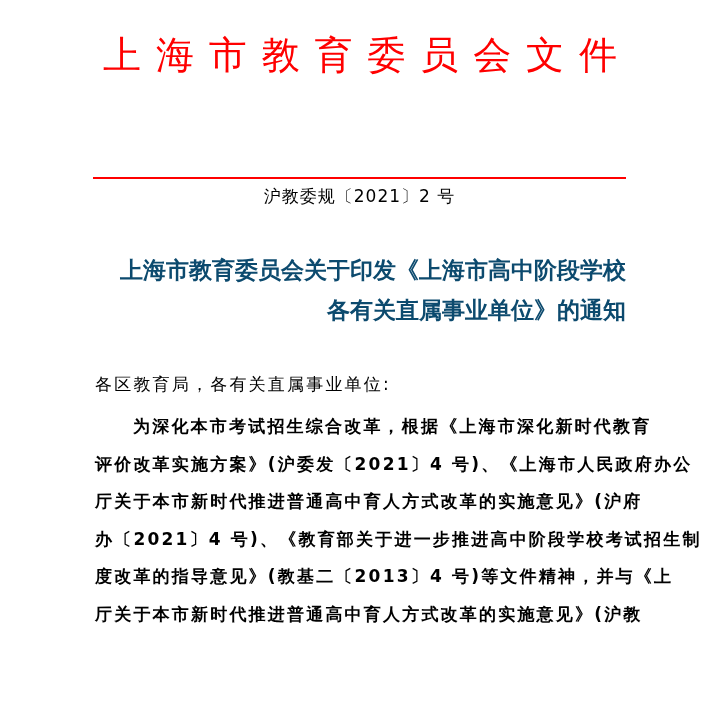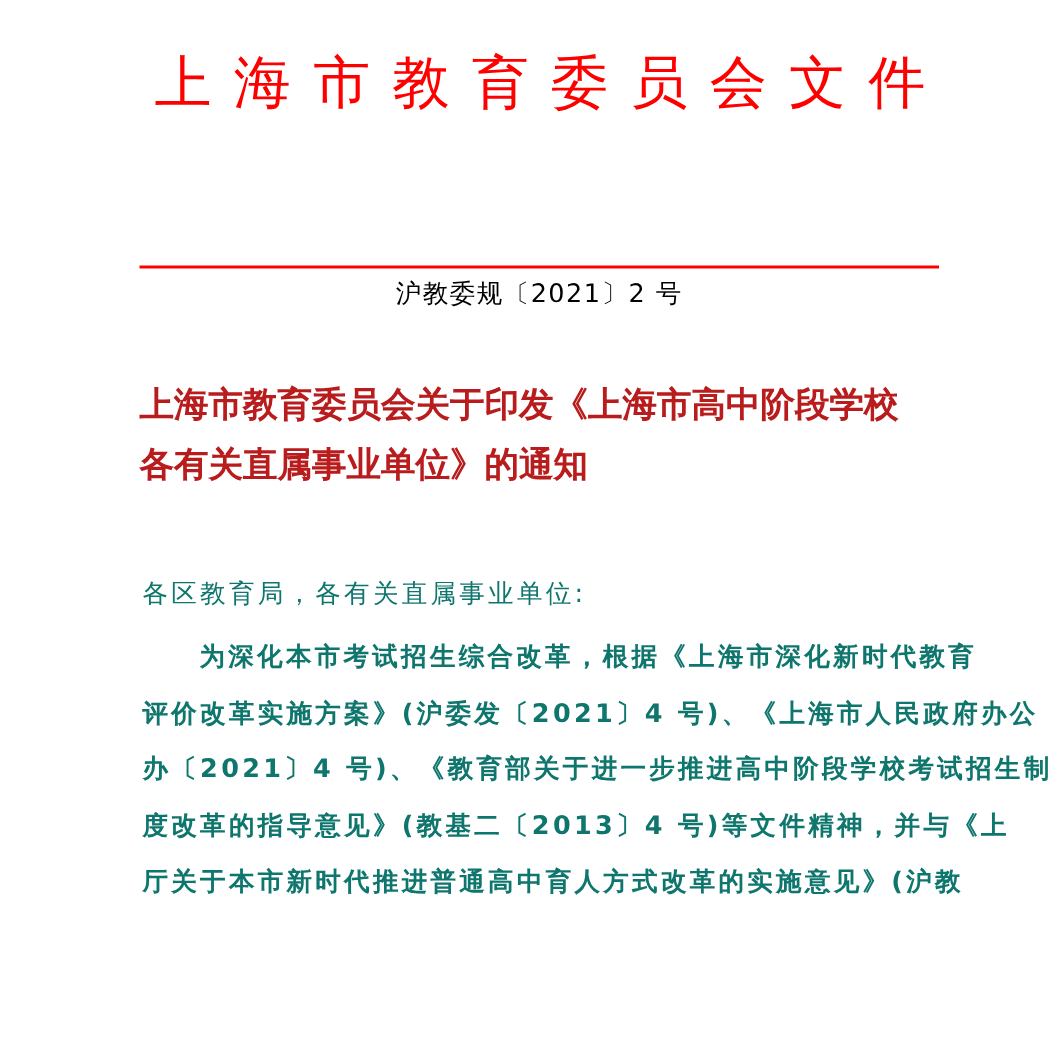--- a/index.html
+++ b/index.html
@@ -60,38 +60,38 @@
       top: 177px;
       width: 533px;
       height: 2px;
       background: #ff0000;
     }
     .notice-title {
       position: absolute;
       left: 93px;
       top: 250px;
       width: 533px;
-      text-align: left;
+      text-align: right;
       font-family: "DejaVu Serif", "Liberation Serif", serif;
       font-weight: bold;
       font-size: 23px;
       line-height: 40px;
-      color: #b91c1c;
+      color: #0c4a6e;
     }
     .notice-title div {
       white-space: nowrap;
     }
     .body-text {
       position: absolute;
       left: 95px;
-      top: 382px;
+      top: 370px;
       width: 532px;
       font-family: "DejaVu Sans", "Liberation Sans", sans-serif;
       font-size: 17px;
-      color: #0f766e;
+      color: #000000;
     }
     .body-line {
       height: 37.6px;
       line-height: 28px;
       white-space: nowrap;
       letter-spacing: 2.2px;
     }
     .salutation {
       height: 42px;
       line-height: 28px;
@@ -131,18 +131,19 @@
 
   <div class="notice-title">
     <div>上海市教育委员会关于印发《上海市高中阶段学校</div>
     <div>各有关直属事业单位》的通知</div>
   </div>
 
   <div class="body-text">
     <div class="salutation">各区教育局，各有关直属事业单位:</div>
     <div class="body-line indent justify">为深化本市考试招生综合改革，根据《上海市深化新时代教育</div>
     <div class="body-line justify">评价改革实施方案》(沪委发〔2021〕4 号)、《上海市人民政府办公</div>
+    <div class="body-line justify">厅关于本市新时代推进普通高中育人方式改革的实施意见》(沪府</div>
     <div class="body-line justify">办〔2021〕4 号)、《教育部关于进一步推进高中阶段学校考试招生制</div>
     <div class="body-line justify">度改革的指导意见》(教基二〔2013〕4 号)等文件精神，并与《上</div>
     <div class="body-line justify">厅关于本市新时代推进普通高中育人方式改革的实施意见》(沪教</div>
   </div>
 
 </div>
 
 </body></html>

